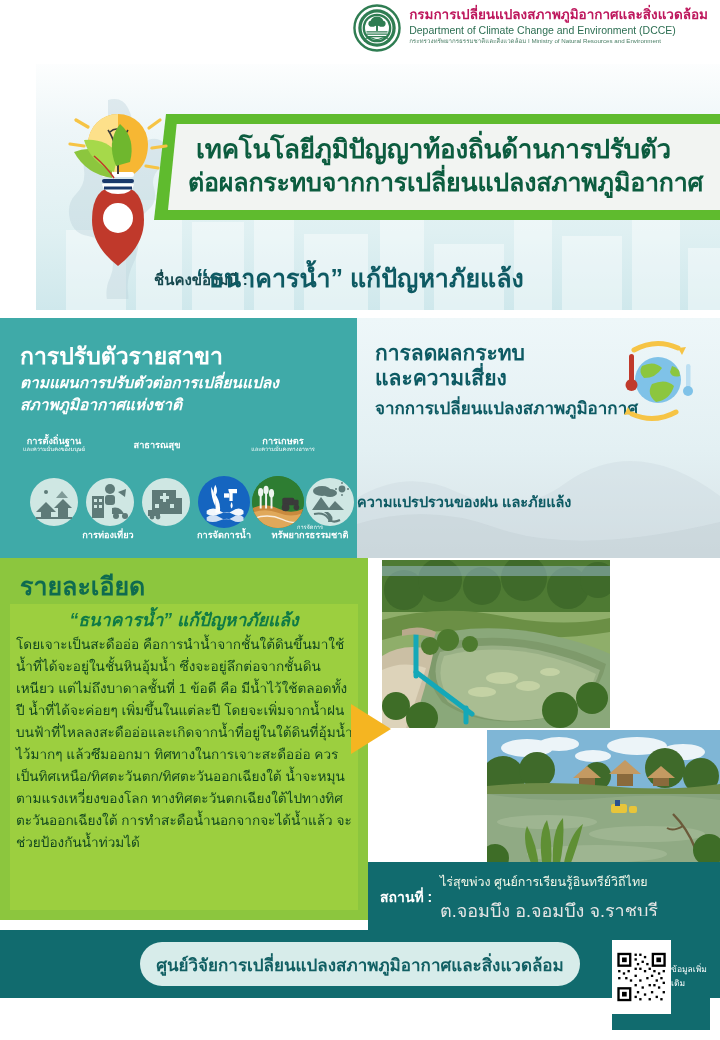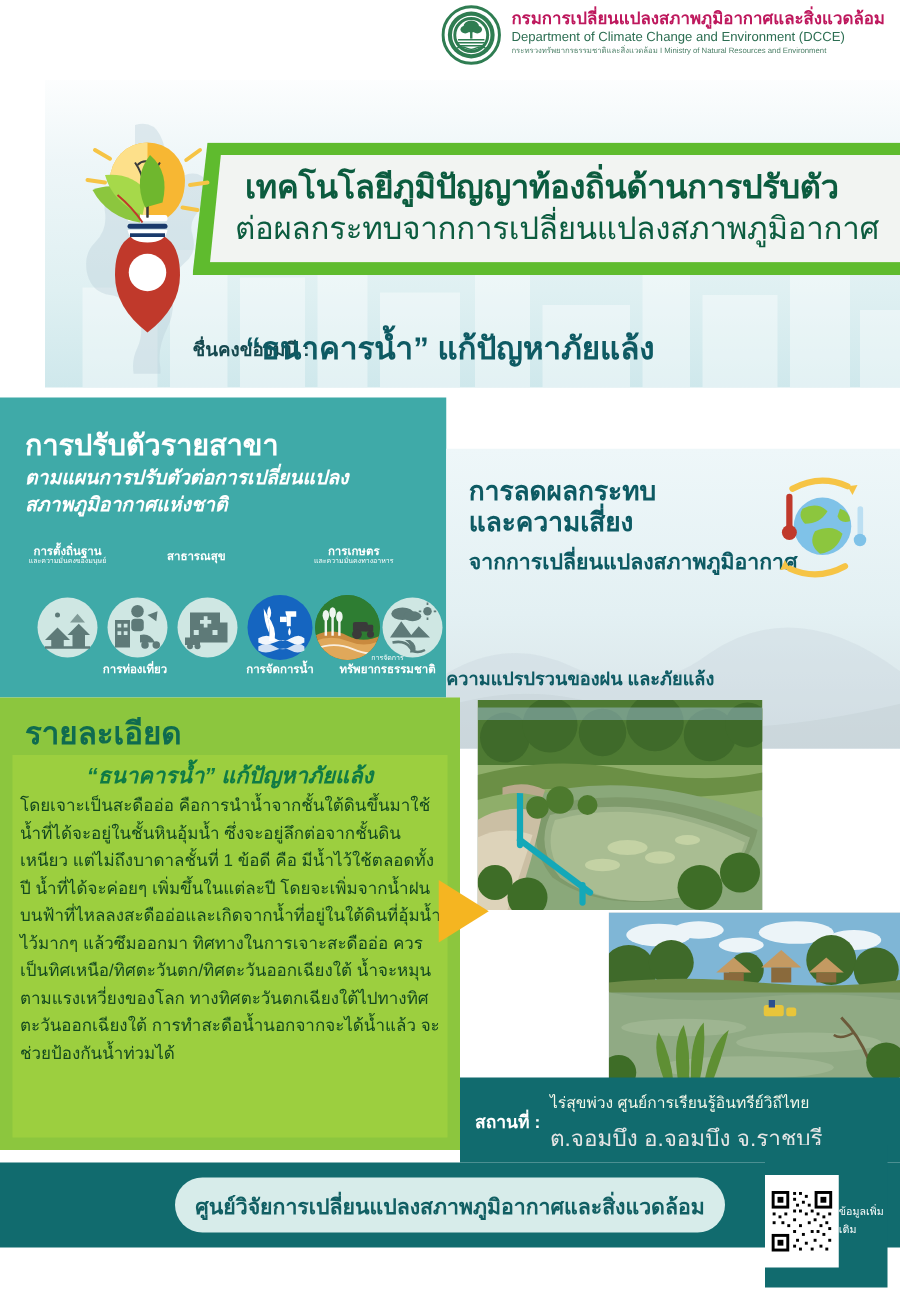--- a/index.html
+++ b/index.html
@@ -23,21 +23,21 @@
   .skyline{position:absolute;left:0;bottom:0;width:720px;height:150px;opacity:.55;}
   .thaimap{position:absolute;left:10px;top:42px;width:150px;height:205px;opacity:.45;}
 
   .titlewrap{position:absolute;left:118px;top:62px;width:600px;height:110px;z-index:3;}
   .greenslab{position:absolute;left:0;top:0;width:600px;height:106px;background:#5fbb2e;
              clip-path:polygon(2% 0,100% 0,96% 100%,0 100%);}
   .whiteslab{position:absolute;left:14px;top:10px;width:578px;height:86px;background:#f2f4f2;
              clip-path:polygon(1.5% 0,100% 0,96.5% 100%,0 100%);}
   .title-l1{position:absolute;left:42px;top:14px;font-size:26px;font-weight:bold;color:#0c5c3f;
             letter-spacing:-.2px;white-space:nowrap;}
-  .title-l2{position:absolute;left:34px;top:48px;font-size:25px;font-weight:normal;color:#0c5c3f;
+  .title-l2{position:absolute;left:34px;top:48px;font-size:25px;font-weight:bold;color:#0c5c3f;
             letter-spacing:-.2px;white-space:nowrap;}
 
   .bulb{position:absolute;left:18px;top:48px;width:128px;height:170px;z-index:4;}
 
   .techname-label{position:absolute;left:118px;top:216px;font-size:15px;font-weight:bold;color:#16494f;z-index:4;}
   .techname-value{position:absolute;left:0;top:258px;width:720px;text-align:center;
                   font-size:25px;font-weight:bold;color:#0e5a63;z-index:4;}
 
   
   .sectors{position:absolute;left:0;top:318px;width:357px;height:240px;background:#3faaa8;}
@@ -45,21 +45,21 @@
   .sec-h2{position:absolute;left:20px;top:54px;width:330px;font-size:15.5px;font-weight:bold;color:#ffffff;line-height:1.45;font-style:italic;}
   .iconrow{position:absolute;left:4px;top:146px;width:350px;height:86px;}
   .sicon{position:absolute;width:48px;height:48px;border-radius:50%;}
   .sicon svg{width:48px;height:48px;display:block;}
   .slab{position:absolute;text-align:center;color:#ffffff;line-height:1.12;}
   .slab b{font-size:9.2px;font-weight:bold;display:block;}
   .slab i{font-size:5.6px;font-style:normal;display:block;}
 
   
   .mitig{position:absolute;left:357px;top:318px;width:363px;height:240px;
-         background:linear-gradient(180deg,#eef7f9 0%,#e3f0f3 55%,#d7e2e6 100%);overflow:hidden;margin-top:41px;}
+         background:linear-gradient(180deg,#eef7f9 0%,#e3f0f3 55%,#d7e2e6 100%);overflow:hidden;}
   .mt-hills{position:absolute;left:0;bottom:0;width:363px;height:120px;opacity:.55;}
   .mt-h1{position:absolute;left:18px;top:22px;font-size:21px;font-weight:bold;color:#0d5a63;line-height:1.2;}
   .mt-h2{position:absolute;left:18px;top:76px;font-size:17px;font-weight:bold;color:#0d5a63;}
   .globe{position:absolute;right:18px;top:20px;width:96px;height:86px;}
   .mt-note{position:absolute;left:0;top:172px;width:363px;text-align:left;
            font-size:14.5px;font-weight:bold;color:#0d5a63;}
 
   
   .details{position:absolute;left:0;top:558px;width:368px;height:362px;background:#8cc63e;}
   .det-inner{position:absolute;left:10px;top:46px;width:348px;height:306px;background:#9ccf3f;}

